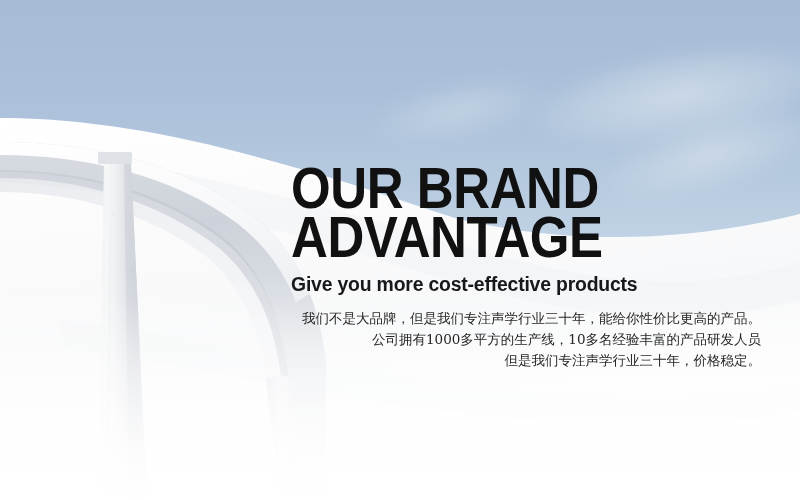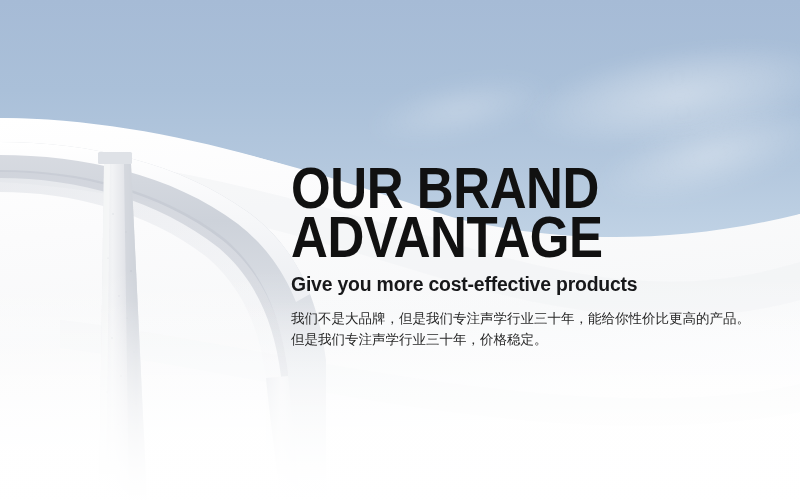--- a/index.html
+++ b/index.html
@@ -118,21 +118,21 @@
   }
 
   .body-copy {
     margin: 12px 0 0 0;
     font-family: "DejaVu Serif", "Liberation Serif", serif;
     font-size: 13.5px;
     line-height: 21px;
     color: #262626;
     white-space: nowrap;
   }
-  .body-copy .line { display: block; }
+  .body-copy .line { display: block; text-align: right; }
 </style>
 </head>
 <body>
 
 <div class="banner">
 
   <div class="sky"></div>
   <div class="cloud-a"></div>
   <div class="cloud-b"></div>
   <div class="cloud-c"></div>
@@ -226,18 +226,19 @@
 
     <h1 class="headline">
       <span>OUR BRAND</span>
       <span class="l2">ADVANTAGE</span>
     </h1>
 
     <p class="subhead">Give you more cost-effective products</p>
 
     <p class="body-copy">
       <span class="line">我们不是大品牌，但是我们专注声学行业三十年，能给你性价比更高的产品。</span>
+      <span class="line">公司拥有1000多平方的生产线，10多名经验丰富的产品研发人员</span>
       <span class="line">但是我们专注声学行业三十年，价格稳定。</span>
     </p>
 
   </div>
 
 </div>
 
 </body></html>

